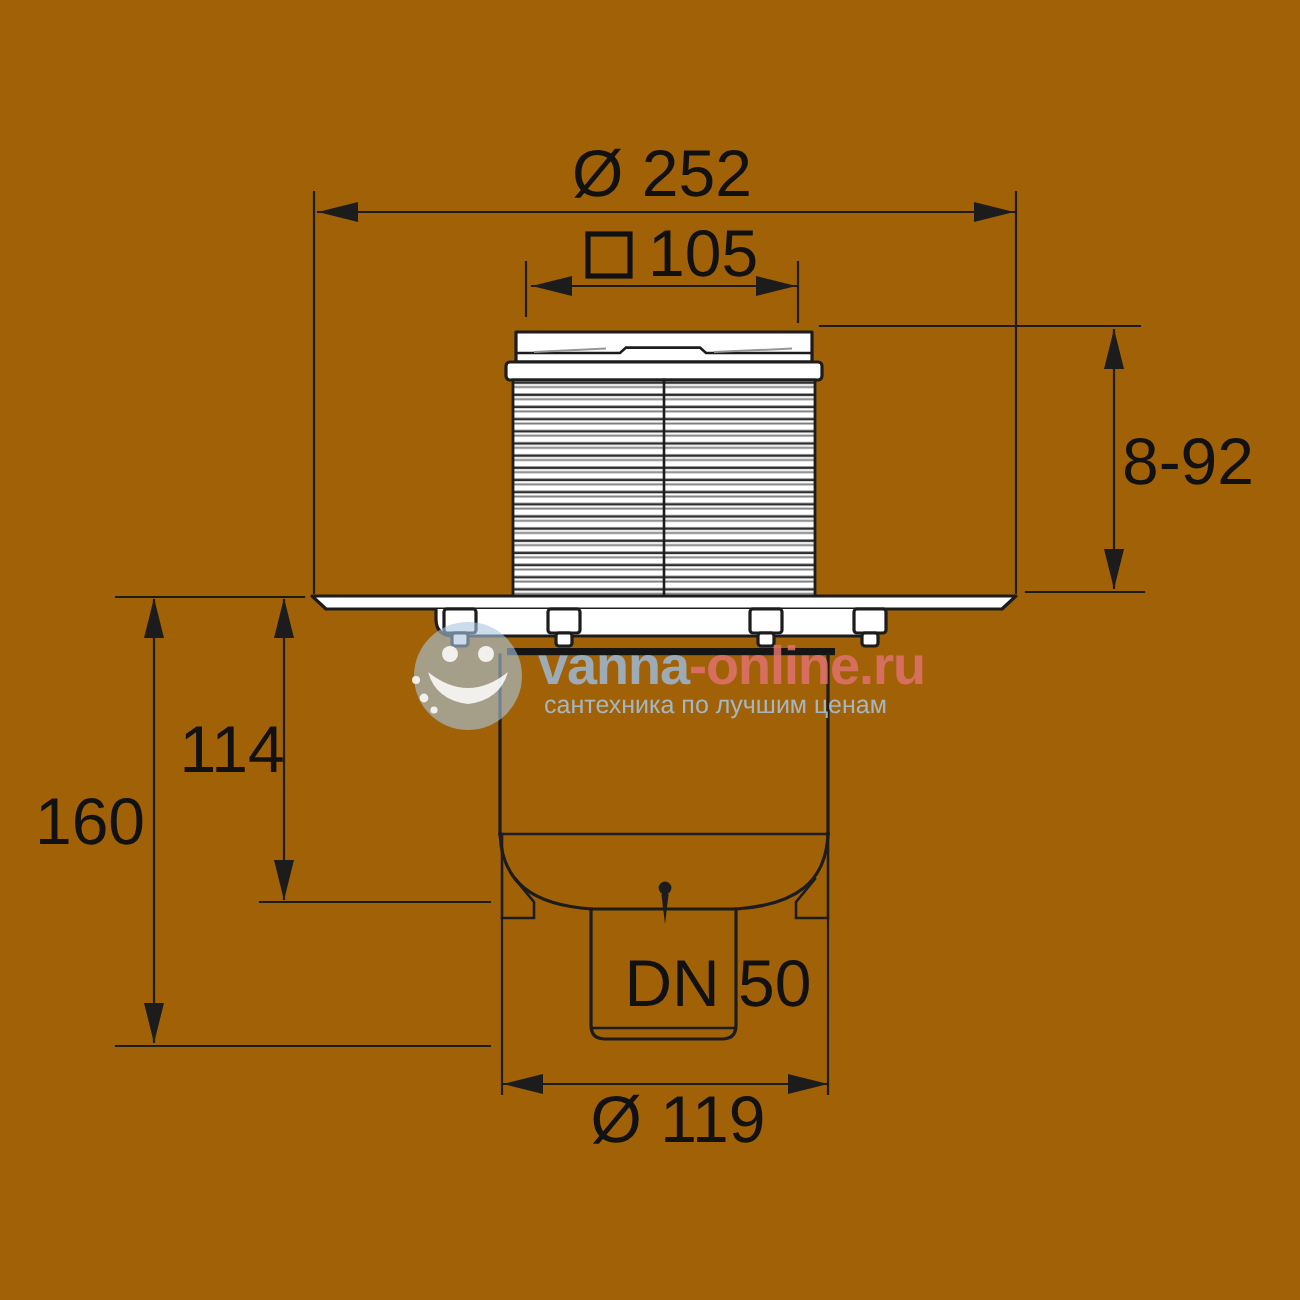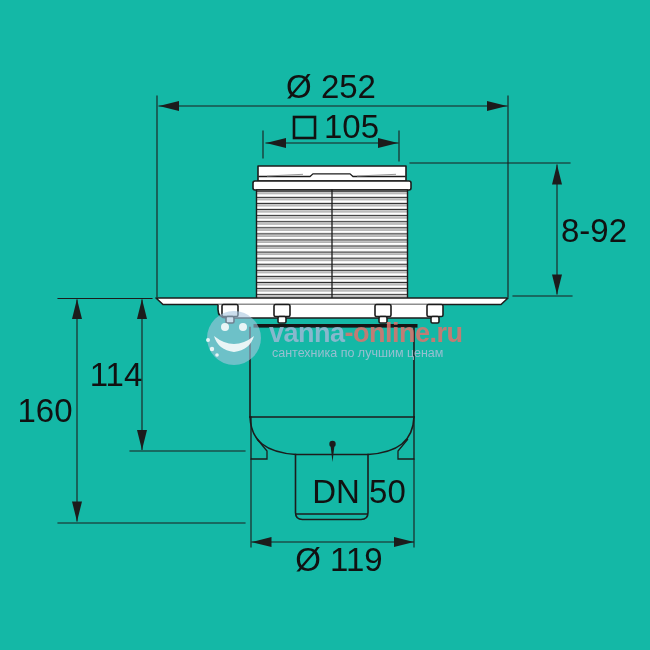--- a/index.html
+++ b/index.html
@@ -1,16 +1,16 @@
 <!DOCTYPE html>
 <html><head>
 <meta charset="utf-8">
 <style>
   html,body{margin:0;padding:0;background:#ffffff;}
-  .stage{width:650px;height:650px;position:relative;background:#14b8a6;overflow:hidden;}
+  .stage{width:650px;height:650px;position:relative;background:#a16207;overflow:hidden;}
   svg{display:block;}
   .obj{fill:none;stroke:#1c1c1c;stroke-width:1.6;stroke-linejoin:round;stroke-linecap:square;}
   .objf{fill:#ffffff;stroke:#1c1c1c;stroke-width:1.6;stroke-linejoin:round;}
   .med{fill:none;stroke:#1c1c1c;stroke-width:1.3;stroke-linecap:square;}
   .thin{fill:none;stroke:#1c1c1c;stroke-width:1.1;stroke-linecap:square;}
   .shade{fill:none;stroke:#979797;stroke-width:1;}
   .arrow{fill:#1c1c1c;stroke:none;}
   .dim{font-family:"Liberation Sans",sans-serif;font-size:33px;fill:#111;}
   .sq{fill:none;stroke:#111;stroke-width:2.6;}
   .wm-brand{font-family:"Liberation Sans",sans-serif;font-size:27px;font-weight:bold;letter-spacing:-0.5px;opacity:0.85;}

